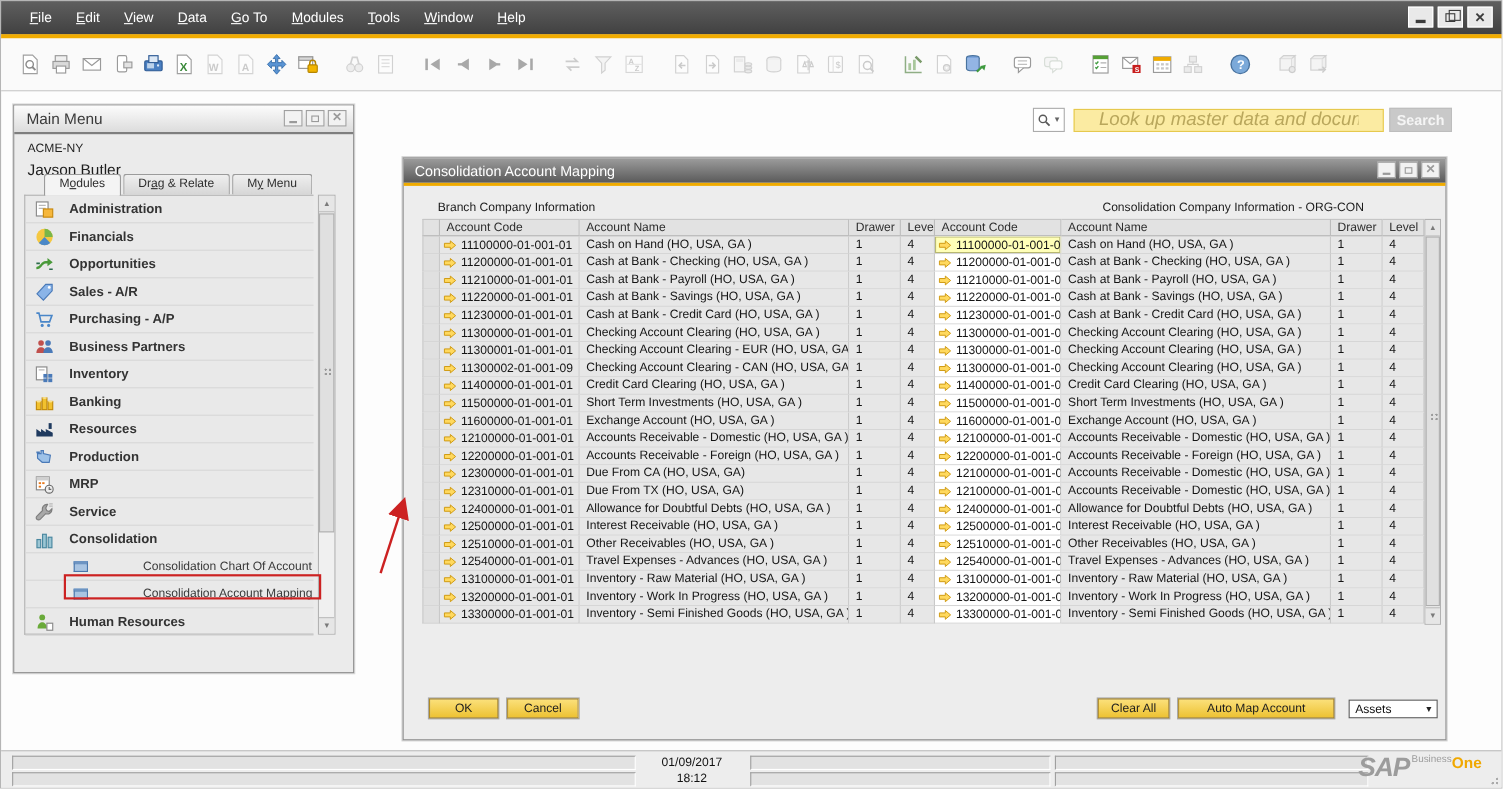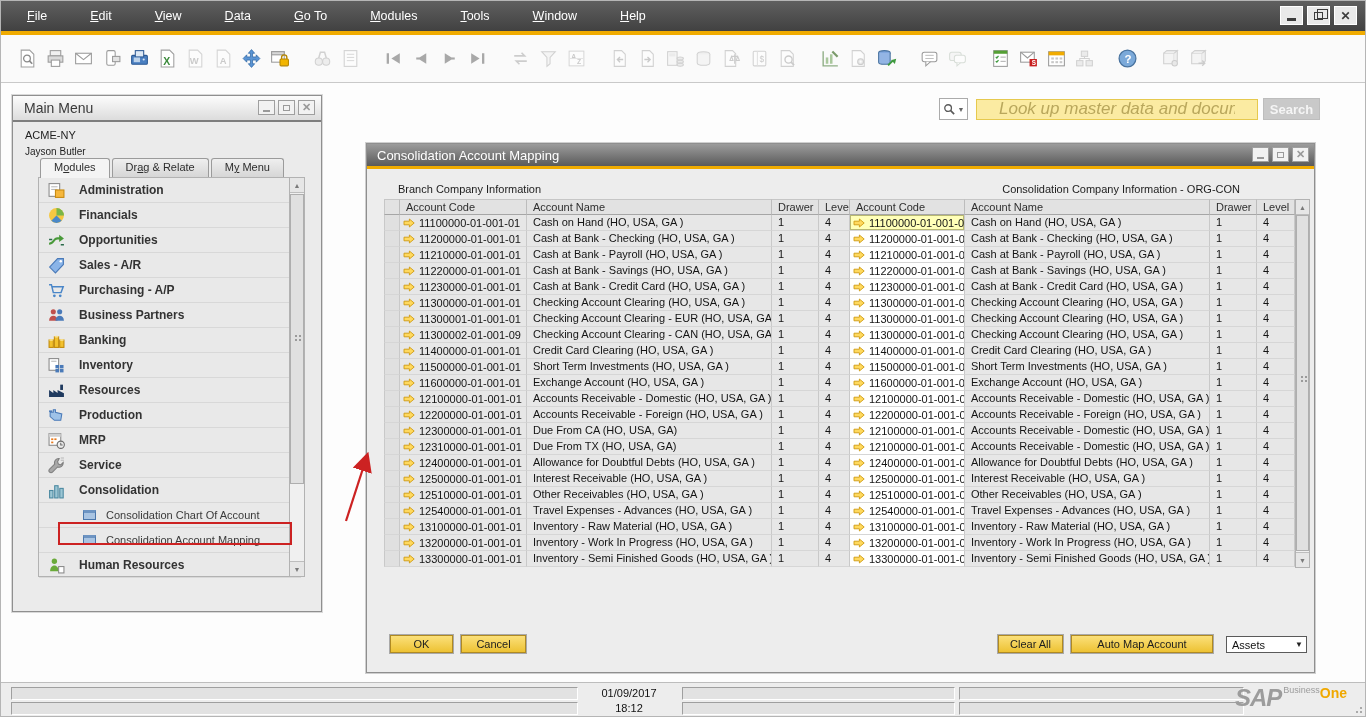--- a/index.html
+++ b/index.html
@@ -1,21 +1,21 @@
 <!DOCTYPE html>
 <html><head>
 <meta charset="utf-8">
 <style>
   html,body{margin:0;padding:0;background:#fff;}
   body{width:1366px;height:717px;overflow:hidden;font-family:"Liberation Sans",sans-serif;}
   *{box-sizing:border-box;}
   .app{position:relative;width:1366px;height:717px;border:1px solid #b5b5b5;background:#fdfdfd;}
 
   
-  .menubar{position:relative;height:30px;background:linear-gradient(#5f5f5f,#414141);display:flex;align-items:center;padding-left:16px;color:#fff;font-size:12.5px;gap:21px;}
+  .menubar{position:relative;height:30px;background:linear-gradient(#5f5f5f,#414141);display:flex;align-items:center;padding-left:16px;color:#fff;font-size:12.5px;}
   .mitem{padding:4px 10px;margin-right:2px;cursor:default;}
   .winctl{position:absolute;right:8px;top:5px;display:flex;gap:4px;}
   .wbtn{width:23px;height:19px;background:#e9e9e9;border:1px solid #fff;display:flex;align-items:center;justify-content:center;color:#3c3c3c;font-size:12px;font-weight:bold;}
   .glyph-min{display:block;width:9px;height:3px;background:#3c3c3c;margin-top:8px;}
   .glyph-restore{display:block;width:9px;height:8px;border:1px solid #3c3c3c;position:relative;background:#e9e9e9;}
   .glyph-restore:before{content:'';position:absolute;top:-4px;left:2px;width:9px;height:8px;border:1px solid #3c3c3c;}
   .goldline{height:4px;background:#f0ab00;}
 
   
   .toolbar{height:48px;background:#fafafa;border-bottom:1px solid #c9c9c9;display:flex;align-items:center;padding-left:12px;}
@@ -38,30 +38,30 @@
 
   
   .mm{position:absolute;left:10px;top:11px;width:310px;height:517px;background:#ebebeb;border:1px solid #8f8f8f;box-shadow:0 0 0 1px #d9d9d9;}
   .mm-title{height:26px;background:linear-gradient(#fcfcfc,#dcdcdc);border-bottom:2px solid #7e7e7e;display:flex;align-items:center;padding-left:11px;font-size:14px;color:#3a3a3a;position:relative;}
   .mm-ctl{position:absolute;right:6px;top:4px;display:flex;gap:3px;}
   .sbtn{width:17px;height:15px;background:#f2f2f2;border:1px solid #9f9f9f;display:flex;align-items:center;justify-content:center;color:#8a8a8a;font-size:10px;}
   .sbtn .m{display:block;width:7px;height:2px;background:#9a9a9a;margin-top:6px;}
   .sbtn .x{font-size:11px;font-weight:bold;color:#9a9a9a;line-height:1;}
   .sbtn .sq{display:block;width:7px;height:6px;border:1px solid #9a9a9a;}
   .mm-company{font-size:11px;color:#1e1e1e;margin:7px 0 1px 12px;}
-  .mm-user{font-size:10px;color:#1e1e1e;margin:5px 0 0 12px;}
+  .mm-user{font-size:14px;color:#1e1e1e;margin:5px 0 0 12px;}
   .mm-tabs{position:absolute;left:27px;top:62px;display:flex;}
   .tab{height:19px;padding:2px 13px 0;font-size:11px;color:#2e2e2e;background:linear-gradient(#efefef,#d6d6d6);border:1px solid #9b9b9b;border-bottom:none;border-radius:3px 3px 0 0;margin-right:2px;}
   .tab.active{background:#f4f4f4;position:relative;z-index:2;height:20px;}
-  .mm-list{position:absolute;left:25px;top:81px;width:263px;height:400px;background:#e9e9e9;border:1px solid #b2b2b2;border-right:none;}
+  .mm-list{position:absolute;left:9px;top:81px;width:263px;height:400px;background:#e9e9e9;border:1px solid #b2b2b2;border-right:none;}
   .mrow{height:25px;display:flex;align-items:center;border-bottom:1px solid #d8d8d8;padding-left:9px;}
   .mrow .micon{width:18px;height:17px;display:flex;align-items:center;}
   .mrow .micon svg{width:17px;height:17px;}
   .mrow .mlabel{margin-left:13px;font-size:12px;font-weight:bold;color:#333;}
-  .mrow.sub{padding-left:44px;}
+  .mrow.sub{padding-left:44px;gap:40px;}
   .mrow.sub .mlabel{font-weight:normal;font-size:11px;color:#3a3a3a;margin-left:10px;}
   .subicon{width:13px;height:10px;background:#a9c4e2;border:1px solid #4a76ab;border-top:3px solid #6d94c2;}
   .mm-scroll{position:absolute;left:276px;top:81px;width:16px;height:400px;background:#f0f0f0;border:1px solid #b2b2b2;}
   .sArrow{height:15px;display:flex;align-items:center;justify-content:center;font-size:7px;color:#7a7a7a;background:#e6e6e6;border-bottom:1px solid #bdbdbd;}
   .sArrow.dn{position:absolute;bottom:0;left:0;right:0;border-top:1px solid #bdbdbd;border-bottom:none;}
   .sThumb{position:absolute;left:0;right:0;background:#e0e0e0;border:1px solid #aeaeae;}
   .grip{position:absolute;left:4px;width:6px;height:10px;background:
     radial-gradient(circle at 1px 1px,#9a9a9a 1px,transparent 1.2px),
     radial-gradient(circle at 5px 1px,#9a9a9a 1px,transparent 1.2px),
     radial-gradient(circle at 1px 5px,#9a9a9a 1px,transparent 1.2px),
@@ -519,48 +519,48 @@
                 <path d="M1 13c0-3.2 2-4.8 4-4.8s4 1.6 4 4.8z" fill="#c0504d"></path>
                 <circle cx="11" cy="4.5" r="2.4" fill="#4a7ab8"></circle>
                 <path d="M7 13c0-3.2 2-4.8 4-4.8s4 1.6 4 4.8z" fill="#4a7ab8"></path>
               </svg>
             </span>
             <span class="mlabel">Business Partners</span>
           </div>
         <div class="mrow">
             <span class="micon">
               <svg viewBox="0 0 16 16">
+                <rect x="1" y="1.5" width="9" height="11" fill="#fff" stroke="#8a8a8a"></rect>
+                <line x1="3" y1="4" x2="8" y2="4" stroke="#b8b8b8"></line>
+                <g fill="#4a7ab8">
+                  <rect x="7" y="7.5" width="3.4" height="3.2"></rect>
+                  <rect x="11.2" y="7.5" width="3.4" height="3.2"></rect>
+                  <rect x="7" y="11.3" width="3.4" height="3.2"></rect>
+                  <rect x="11.2" y="11.3" width="3.4" height="3.2"></rect>
+                </g>
+              </svg>
+            </span>
+            <span class="mlabel">Inventory</span>
+          </div>
+        <div class="mrow">
+            <span class="micon">
+              <svg viewBox="0 0 16 16">
                 <g fill="#f2c12e" stroke="#c28a0a">
                   <rect x="1" y="7.5" width="4" height="7"></rect>
                   <rect x="6" y="4.5" width="4" height="10"></rect>
                   <rect x="11" y="7.5" width="4" height="7"></rect>
                 </g>
                 <g fill="#fae08a">
                   <ellipse cx="3" cy="7.5" rx="2" ry=".9"></ellipse>
                   <ellipse cx="8" cy="4.5" rx="2" ry=".9"></ellipse>
                   <ellipse cx="13" cy="7.5" rx="2" ry=".9"></ellipse>
                 </g>
               </svg>
             </span>
             <span class="mlabel">Banking</span>
-          </div>
-        <div class="mrow">
-            <span class="micon">
-              <svg viewBox="0 0 16 16">
-                <rect x="1" y="1.5" width="9" height="11" fill="#fff" stroke="#8a8a8a"></rect>
-                <line x1="3" y1="4" x2="8" y2="4" stroke="#b8b8b8"></line>
-                <g fill="#4a7ab8">
-                  <rect x="7" y="7.5" width="3.4" height="3.2"></rect>
-                  <rect x="11.2" y="7.5" width="3.4" height="3.2"></rect>
-                  <rect x="7" y="11.3" width="3.4" height="3.2"></rect>
-                  <rect x="11.2" y="11.3" width="3.4" height="3.2"></rect>
-                </g>
-              </svg>
-            </span>
-            <span class="mlabel">Inventory</span>
           </div>
         <div class="mrow">
             <span class="micon">
               <svg viewBox="0 0 16 16">
                 <path d="M1 14V7.5l4 2.8V7.5l4 2.8V7.5l6 3.2V14z" fill="#1f3a5f"></path>
                 <rect x="11.5" y="2.5" width="2.6" height="5" fill="#1f3a5f"></rect>
               </svg>
             </span>
             <span class="mlabel">Resources</span>
           </div>

